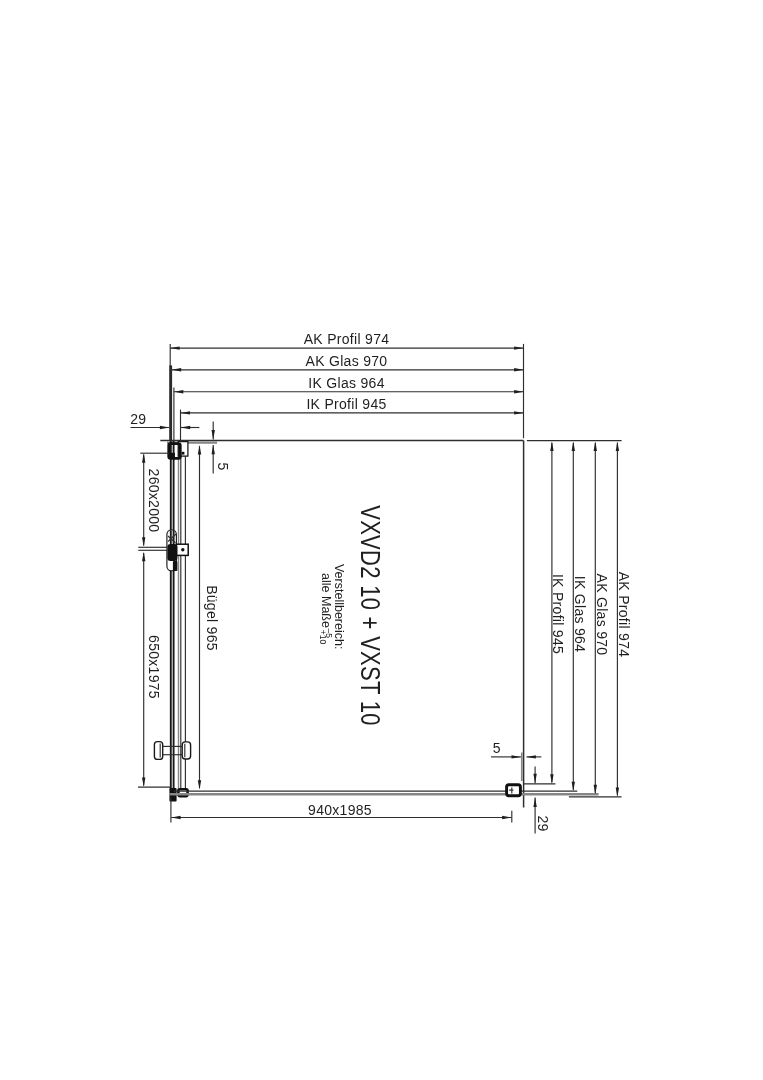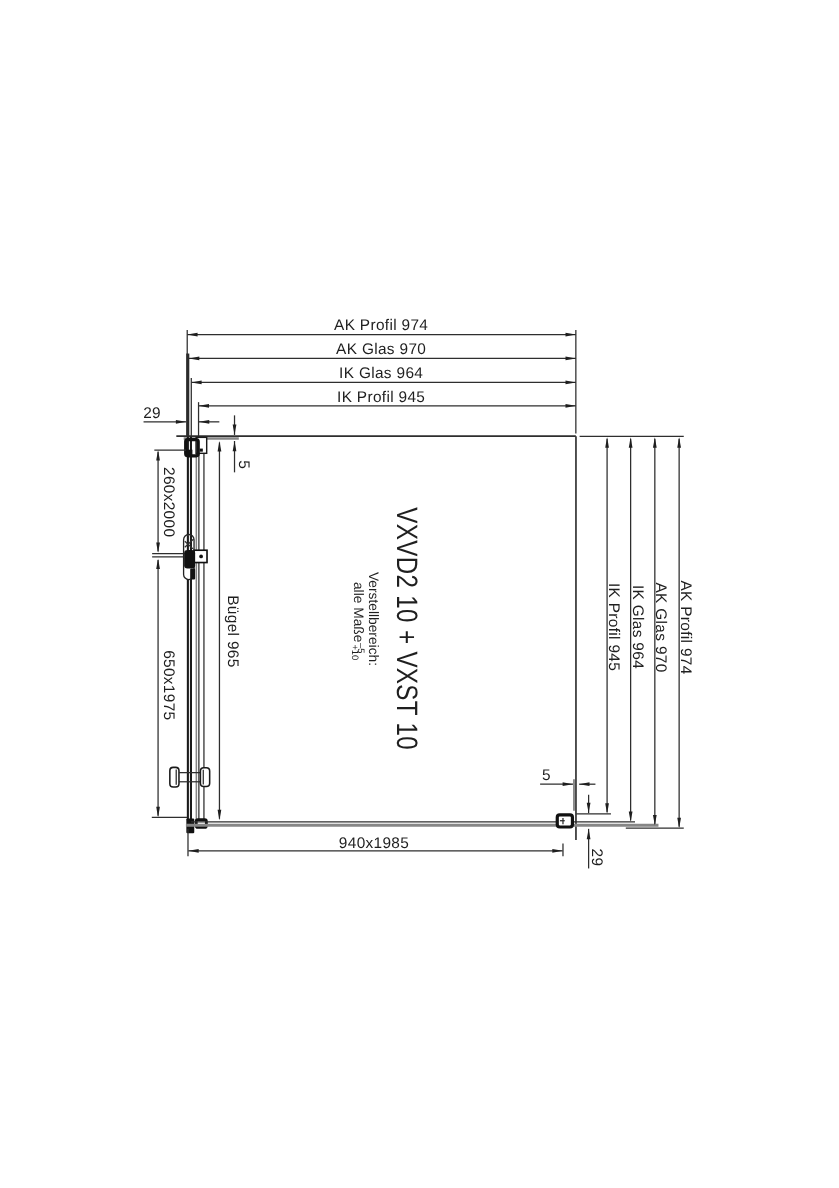--- a/index.html
+++ b/index.html
@@ -1,16 +1,16 @@
 <!DOCTYPE html>
 <html><head>
 <meta charset="utf-8">
 <style>
 html,body{margin:0;padding:0;background:#fff;}
-#page{width:763px;height:849px;position:relative;background:#fff;overflow:hidden;}
+#page{width:763px;height:849px;position:relative;background:#fff;overflow:hidden;margin-top:44px;}
 text{font-family:"Liberation Sans",sans-serif;fill:#1f1f1f;}
 .dt{font-size:14px;letter-spacing:0.3px;}
 .ln{stroke:#2e2e2e;stroke-width:1.15;fill:none;}
 .lt{stroke:#2e2e2e;stroke-width:1.5;fill:none;}
 .lk{stroke:#1a1a1a;stroke-width:1.9;fill:none;}
 .gy{stroke:#868686;fill:none;}
 .ar{fill:#1f1f1f;stroke:none;}
 </style>
 </head>
 <body>

